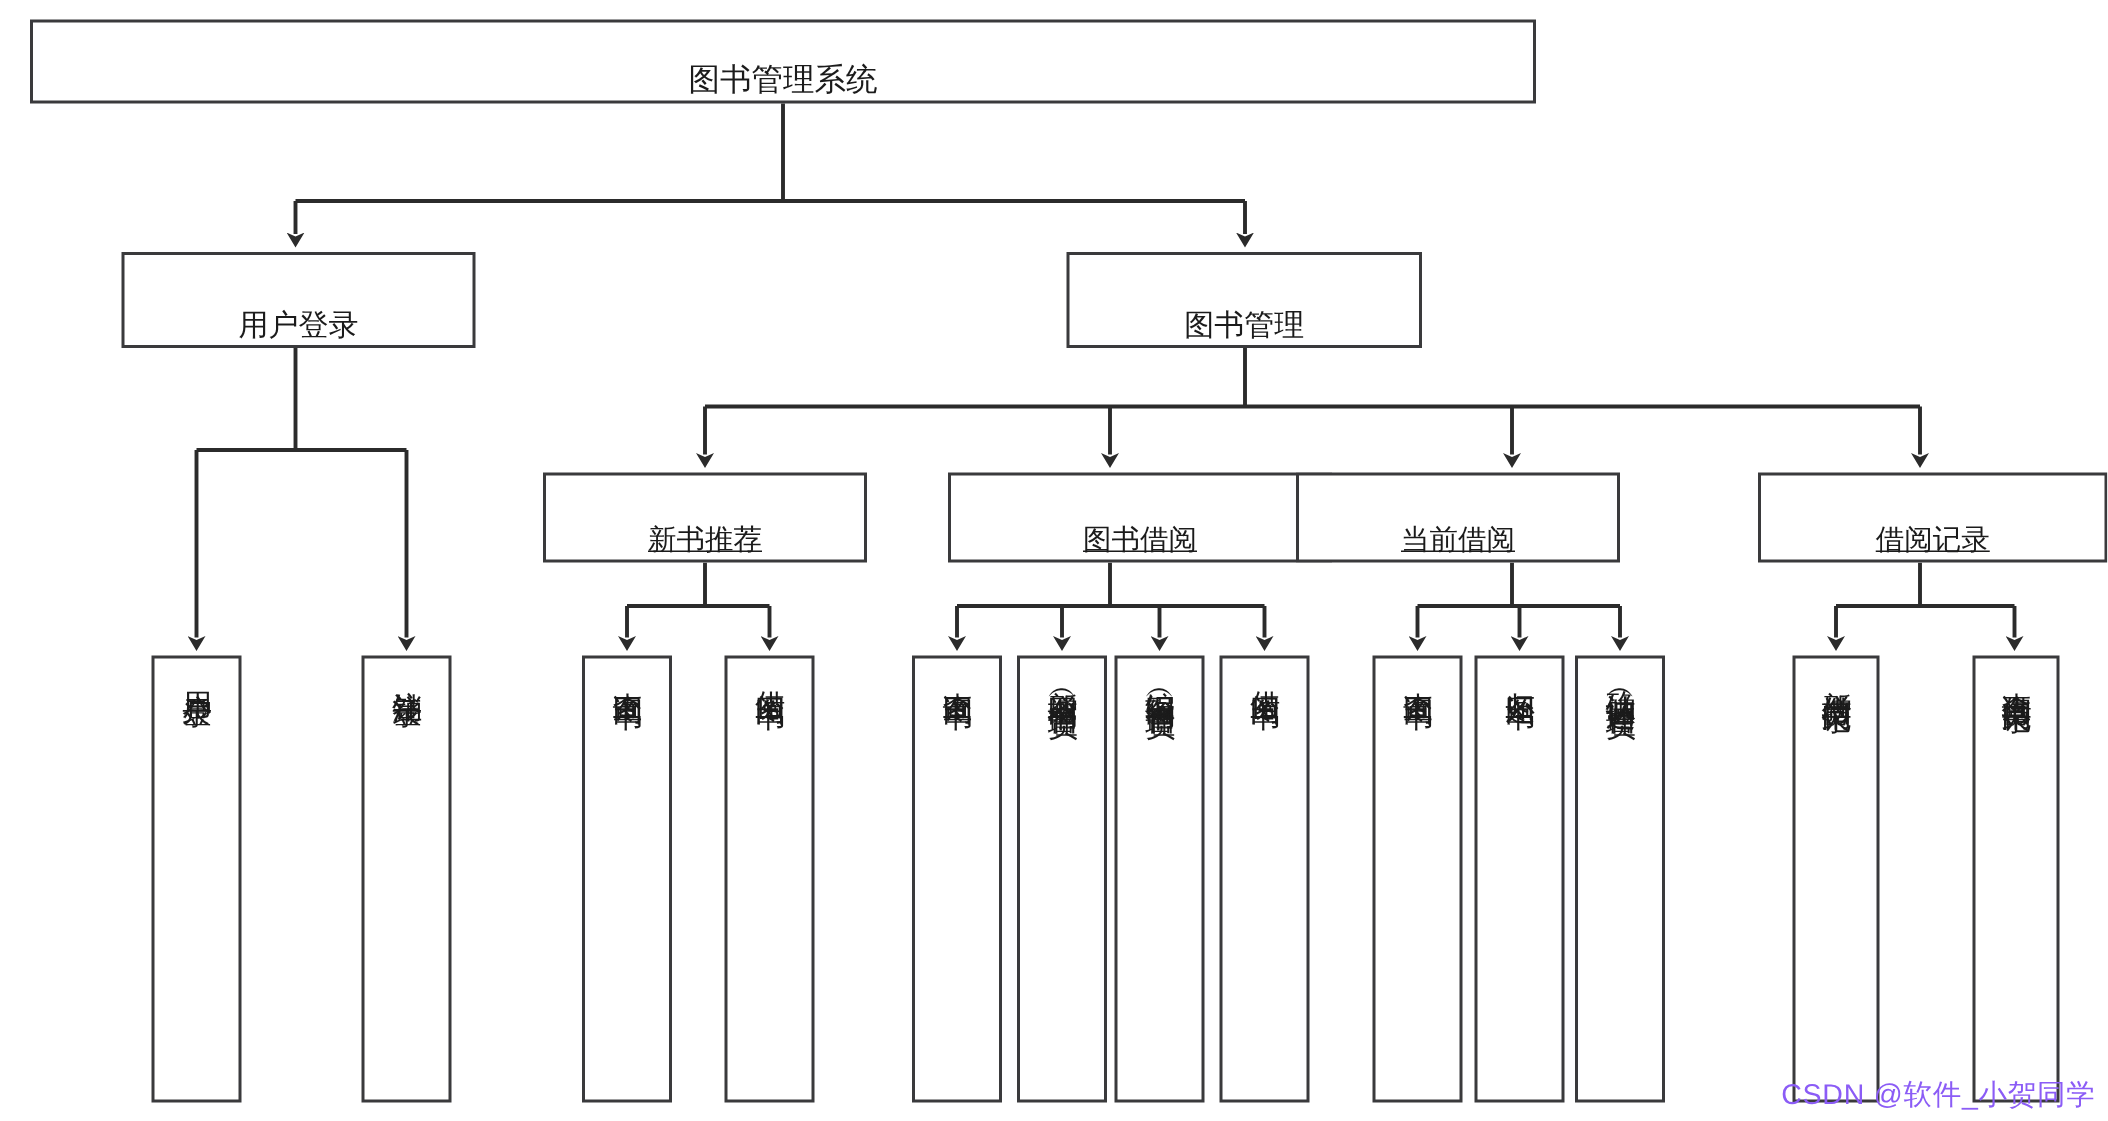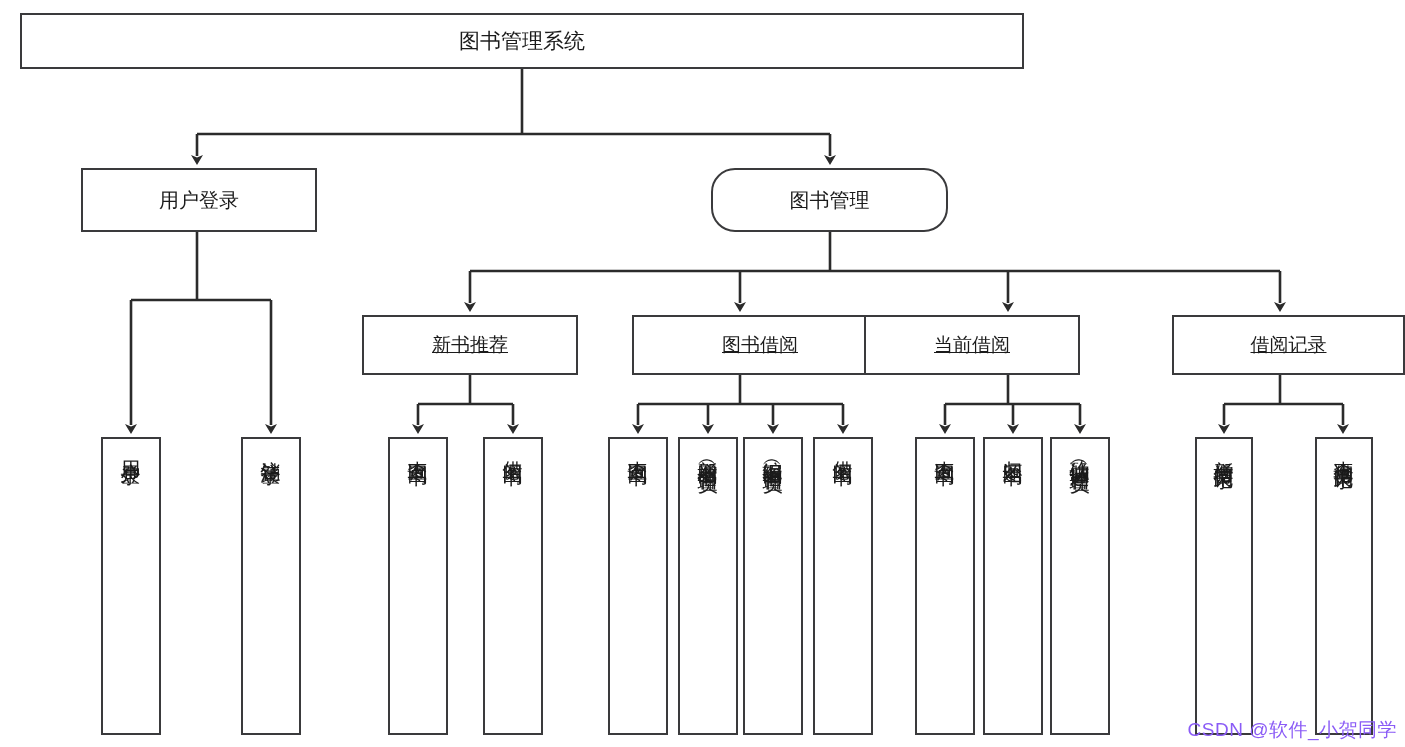--- a/index.html
+++ b/index.html
@@ -19,21 +19,21 @@
     left:0; top:0;
     width:1405px; height:747px;
     pointer-events:none;
   }
   .node{
     position:absolute;
     box-sizing:border-box;
     background:#ffffff;
     border:2px solid #3a3a3c;
     display:flex;
-    align-items:center;
+    align-items:flex-end;
     justify-content:center;
     color:#1b1b1b;
   }
   .node.root{
     border-width:2px;
     font-size:21px;
   }
   .node.level2{ font-size:20px; }
   .node.level3{ font-size:19px;text-decoration:underline; }
   .node.leaf{
@@ -117,21 +117,21 @@
     </g>
   </svg>
 
   <div class="node root" style="left:20px;top:13px;width:1004px;height:56px;">
     <span class="hlabel">图书管理系统</span>
   </div>
 
   <div class="node level2" style="left:81px;top:168px;width:236px;height:64px;">
     <span class="hlabel">用户登录</span>
   </div>
-  <div class="node level2" style="left:711px;top:168px;width:237px;height:64px;border-radius:24px;">
+  <div class="node level2" style="left:711px;top:168px;width:237px;height:64px;">
     <span class="hlabel">图书管理</span>
   </div>
 
   <div class="node level3" style="left:362px;top:315px;width:216px;height:60px;">
     <span class="hlabel">新书推荐</span>
   </div>
   <div class="node level3" style="left:632px;top:315px;width:256px;height:60px;">
     <span class="hlabel">图书借阅</span>
   </div>
   <div class="node level3" style="left:864px;top:315px;width:216px;height:60px;">

